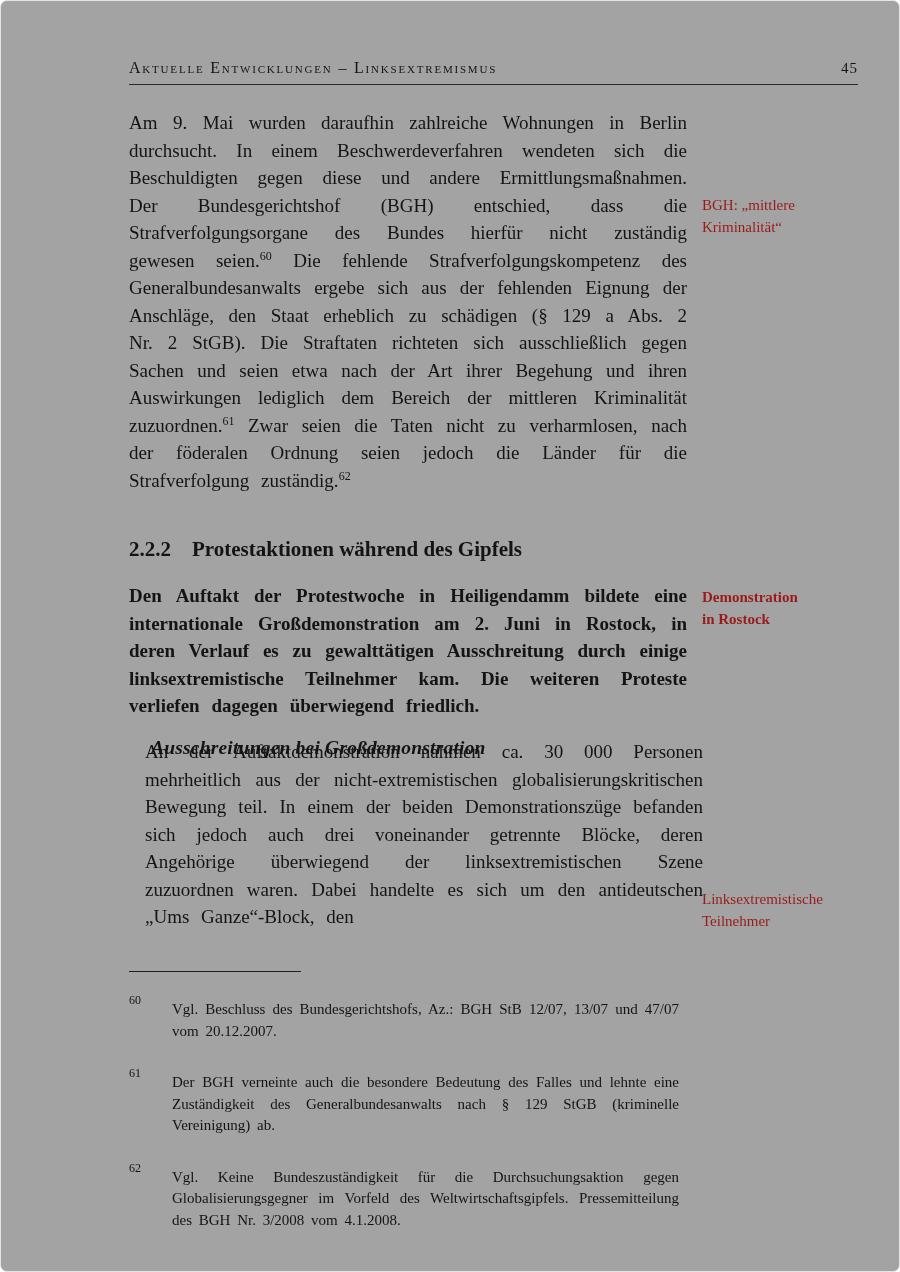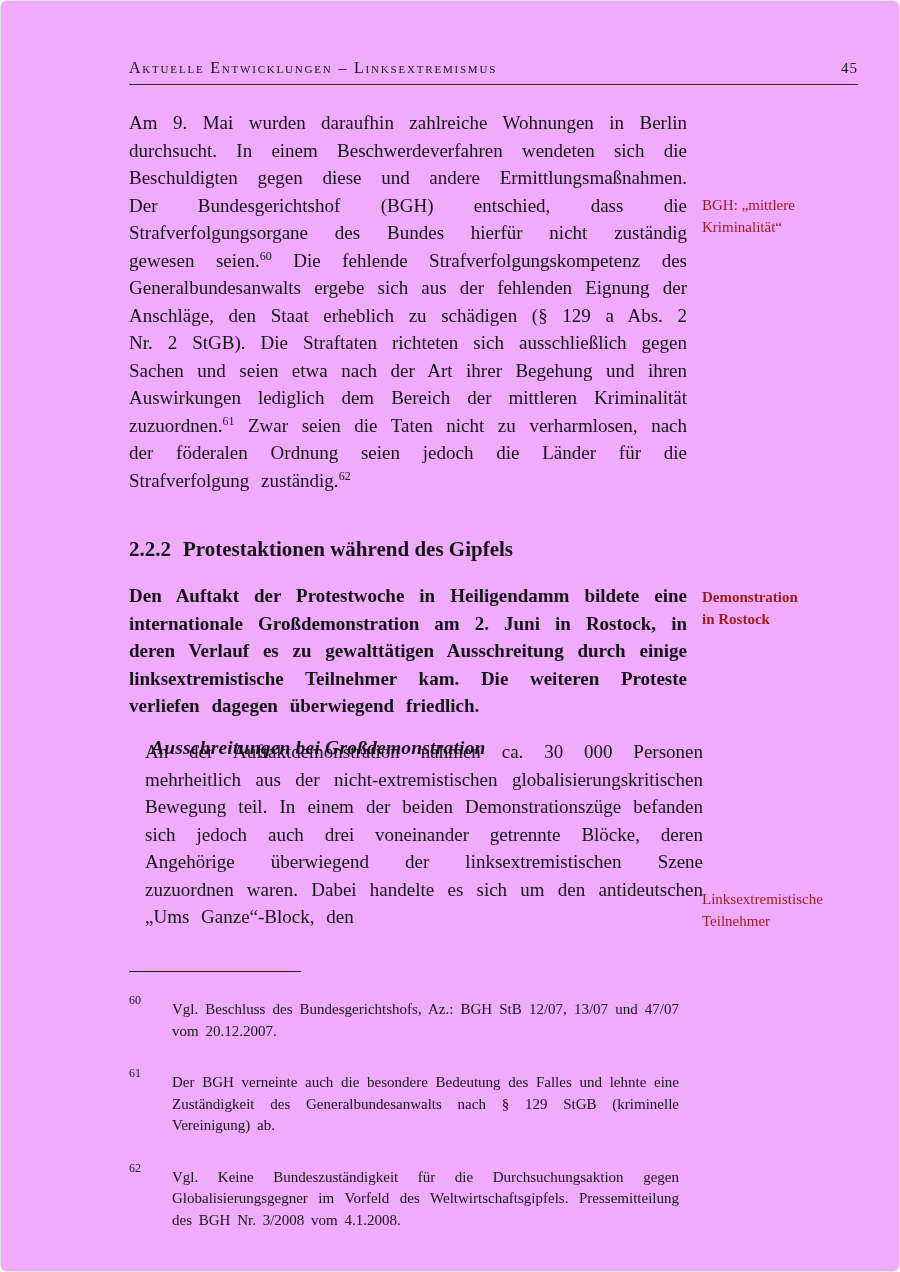--- a/index.html
+++ b/index.html
@@ -2,21 +2,21 @@
 <html lang="de"><head>
 <meta charset="utf-8">
 <style>
   html, body { margin: 0; padding: 0; background: #ffffff; }
   body {
     width: 900px; height: 1272px; position: relative;
     font-family: "Liberation Serif", "DejaVu Serif", serif;
     color: #141414;
   }
   .page {
-    position: absolute; inset: 0; background: #f0abfc;
+    position: absolute; inset: 0; background: #a3a3a3;
     border: 1px solid #e4e4e4; border-radius: 7px;
     box-sizing: border-box; overflow: hidden;
   }
 
   
   .header {
     position: absolute; left: 128px; top: 58px; width: 729px;
     display: flex; justify-content: space-between; align-items: baseline;
     border-bottom: 1.4px solid #2a2a2a; padding-bottom: 7px;
   }
@@ -24,21 +24,21 @@
   .header-page  { font-size: 15px; letter-spacing: 1px; }
 
   
   .block { position: absolute; left: 128px; width: 558px; margin: 0; }
   .bodytext {
     font-size: 19px; line-height: 27.5px; text-align: justify;
     word-spacing: 7px; hyphens: none;
   }
   .para1 { top: 108px; }
   .heading { top: 536px; font-size: 21px; font-weight: bold; }
-  .heading-number { display: inline-block; margin-right: 12px; }
+  .heading-number { display: inline-block; margin-right: 21px; }
   .para2 { top: 581px; font-weight: bold; }
   .subheading { top: 736px; font-size: 19.5px; font-weight: bold; font-style: italic; letter-spacing: 0.2px; margin-left: 22px; }
   .para3 { top: 737px; margin-left: 16px; }
   .fnref { font-size: 12px; line-height: 0; vertical-align: super; word-spacing: 0; letter-spacing: 0; }
 
   
   .margin-note {
     position: absolute; left: 701px; width: 112px;
     font-size: 15px; line-height: 21.5px; color: #9a1a1a;
     overflow: visible;

